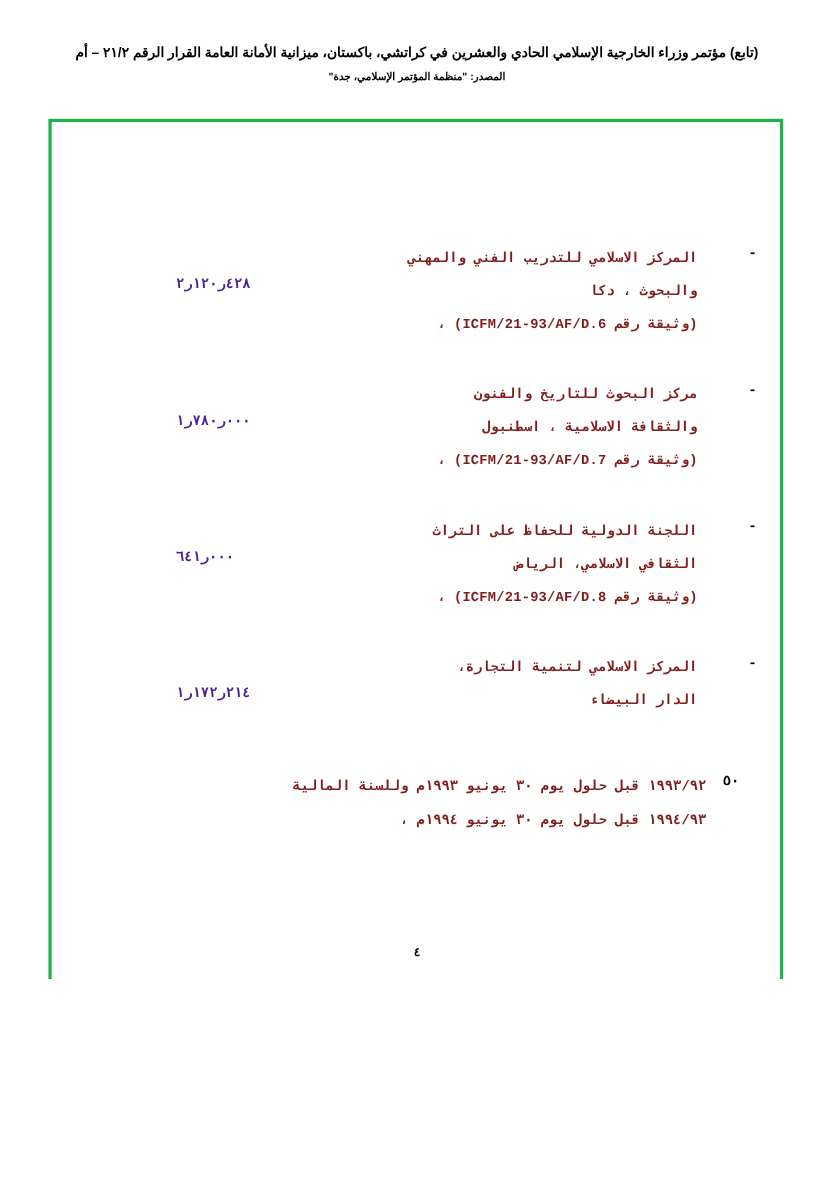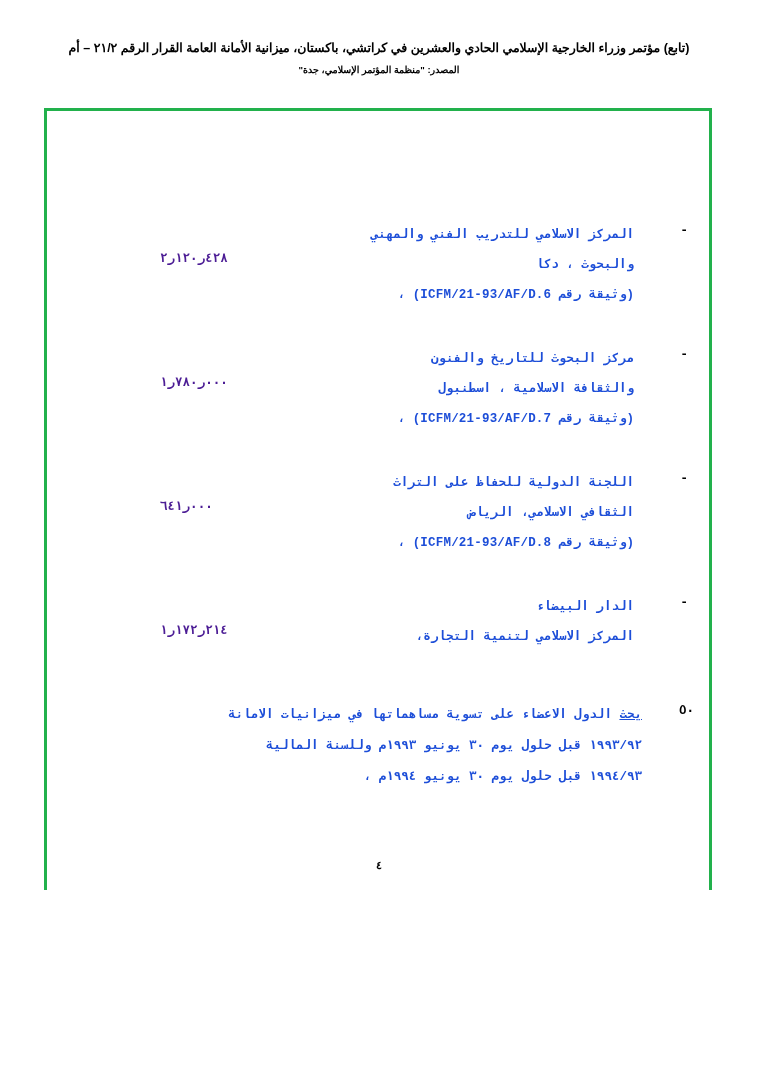--- a/index.html
+++ b/index.html
@@ -79,21 +79,21 @@
     color: #000;
   }
   .entry-lines {
     margin-right: 60px;
     margin-left: 0;
   }
   .ln {
     font-family: "Liberation Mono", "DejaVu Sans Mono", monospace;
     font-size: 12.5px;
     font-weight: bold;
-    color: #1d4ed8;
+    color: #7f1d1d;
     line-height: 30px;
     white-space: nowrap;
     direction: rtl;
     text-align: right;
     letter-spacing: 0.6px;
   }
   .ln.tight { letter-spacing: 0.2px; }
   .doc-ref {
     direction: rtl;
     unicode-bidi: embed;
@@ -110,21 +110,21 @@
   }
 
   
   .para {
     position: relative;
     margin-top: 48px;
     direction: rtl;
   }
   .para-num {
     position: absolute;
-    right: 0;
+    right: 22px;
     top: 2px;
     font-family: "Liberation Mono", "DejaVu Sans Mono", monospace;
     font-size: 12.5px;
     font-weight: bold;
     color: #000;
   }
   .para-lines {
     margin-right: 52px;
   }
   .para-lines .ln {
@@ -186,29 +186,28 @@
         <div class="ln">اللجنة الدولية للحفاظ على التراث</div>
         <div class="ln">الثقافي الاسلامي، الرياض</div>
         <div class="ln tight"><span>(وثيقة رقم</span> <span class="doc-ref">ICFM/21-93/AF/D.8</span><span>) ،</span></div>
       </div>
     </div>
 
     <div class="entry">
       <span class="bullet-dash">-</span>
       <span class="amount" style="top:30px;">٢١٤ر١٧٢ر١</span>
       <div class="entry-lines">
+        <div class="ln">المركز الاسلامي لتنمية التجارة،</div>
         <div class="ln">الدار البيضاء</div>
-        <div class="ln">المركز الاسلامي لتنمية التجارة،</div>
       </div>
     </div>
 
     <div class="para">
       <span class="para-num">٥٠</span>
       <div class="para-lines">
-        <div class="ln"><span class="u">يحث</span> <span>الدول الاعضاء على تسوية مساهماتها في ميزانيات الامانة</span></div>
         <div class="ln">١٩٩٣/٩٢ قبل حلول يوم ٣٠ يونيو ١٩٩٣م وللسنة المالية</div>
         <div class="ln">١٩٩٤/٩٣ قبل حلول يوم ٣٠ يونيو ١٩٩٤م ،</div>
       </div>
     </div>
 
   </div>
 
   <div class="footer">٤</div>
 </div>
 

